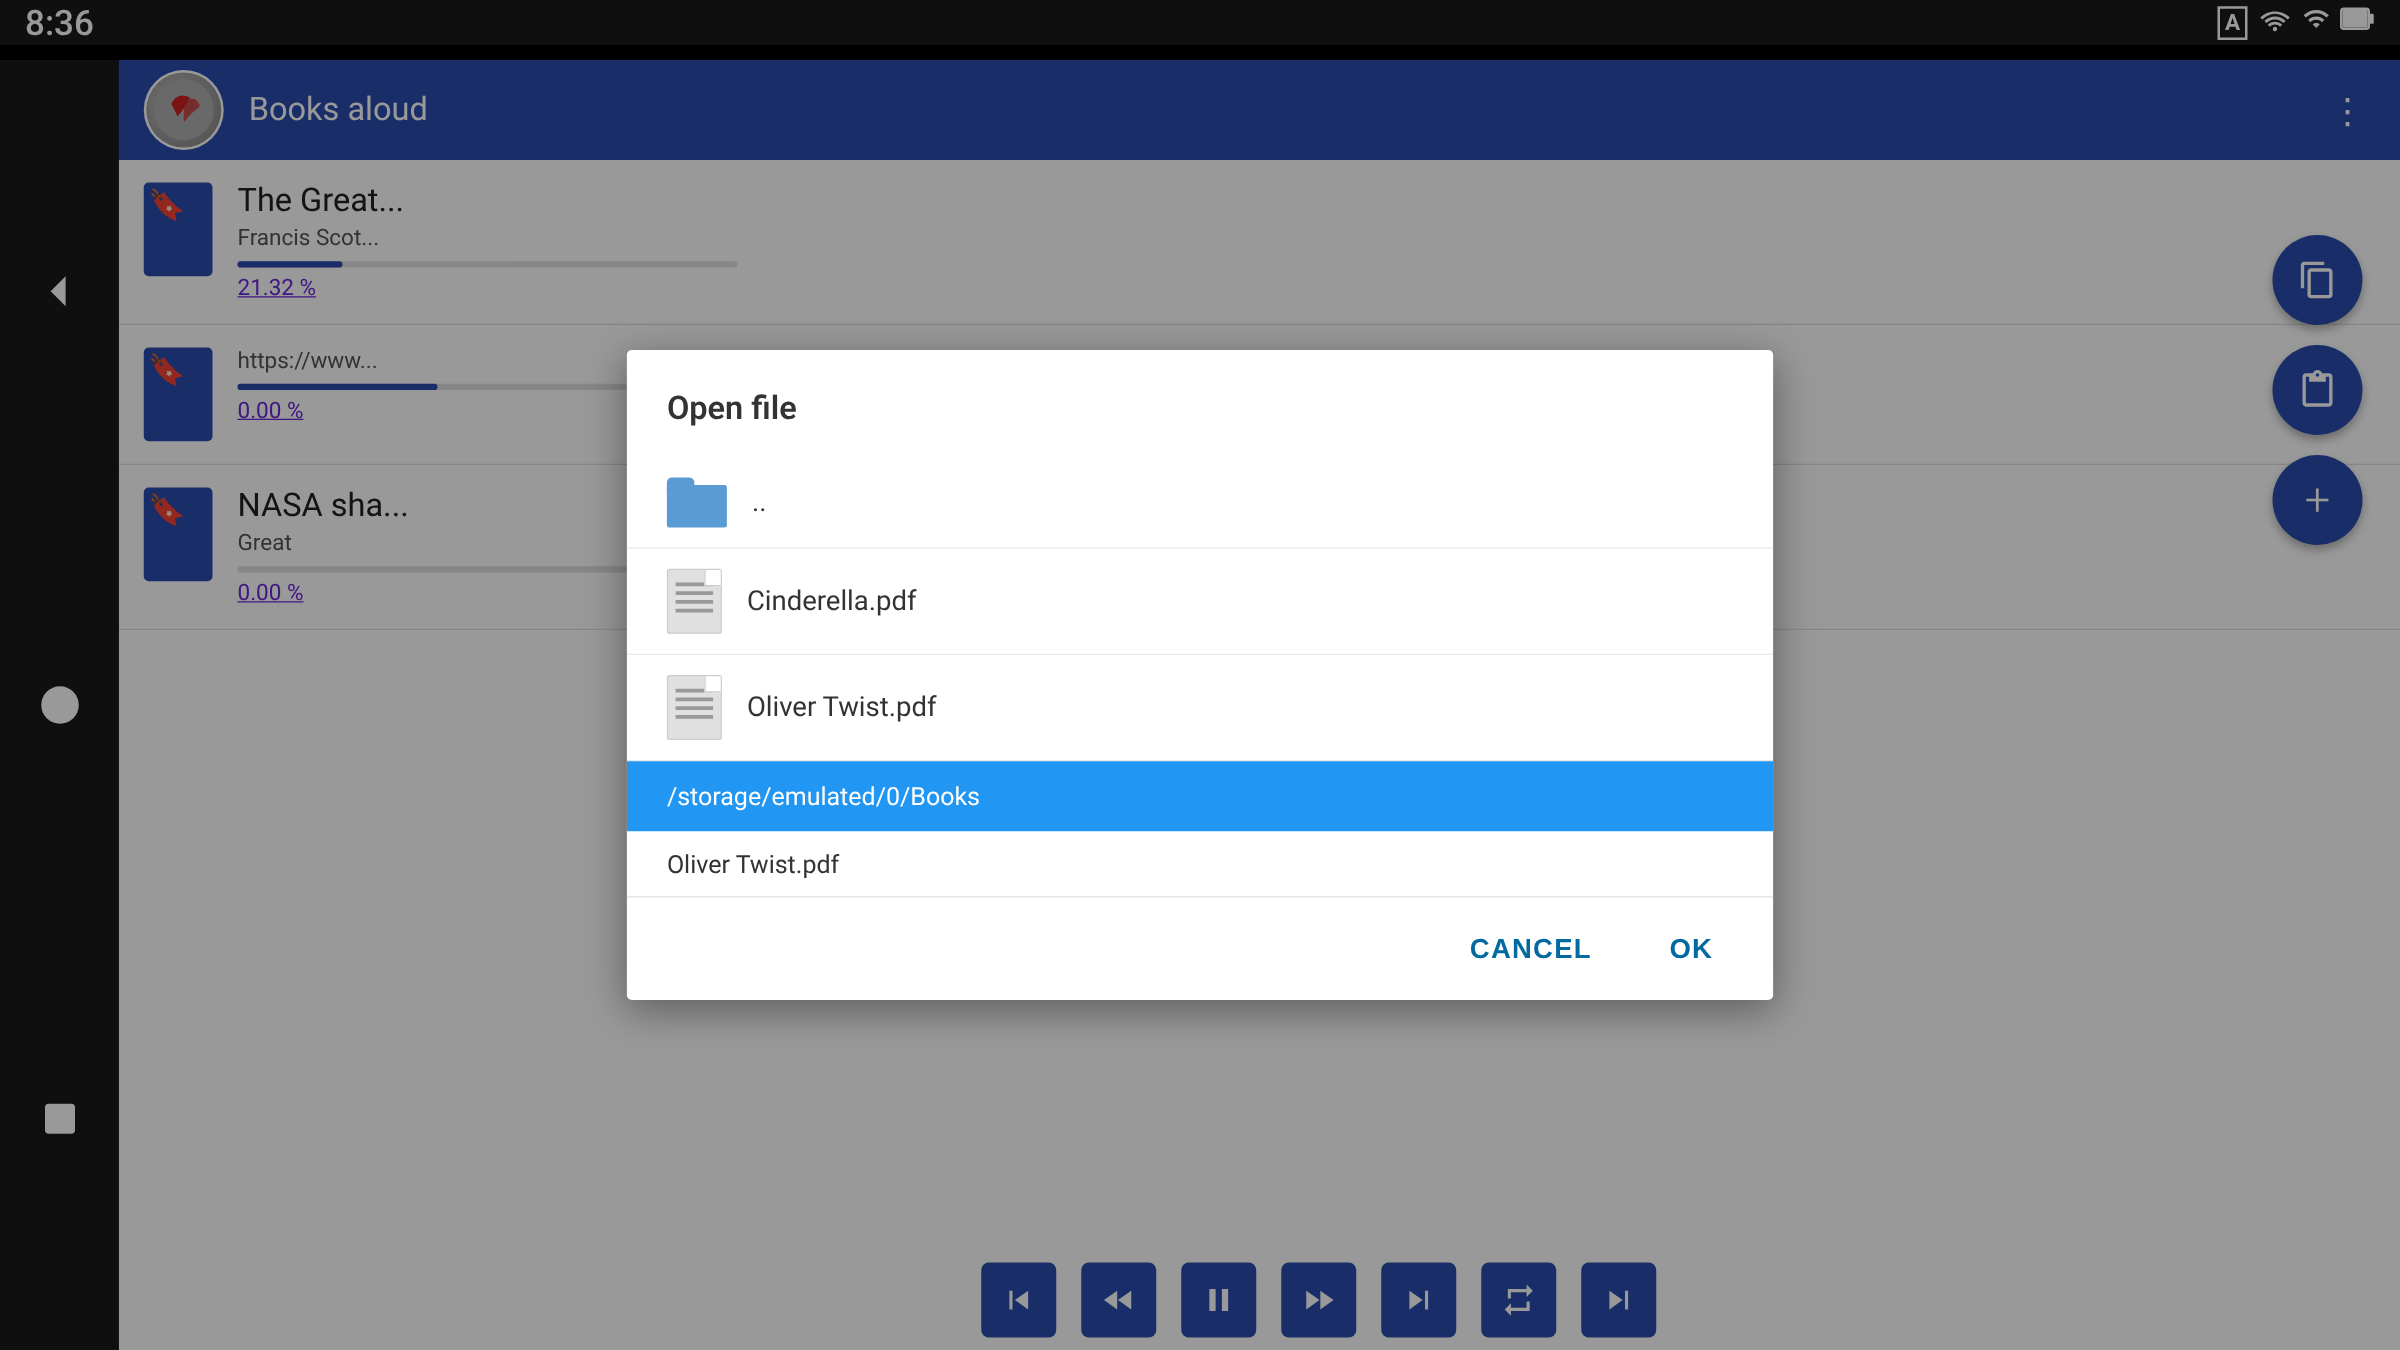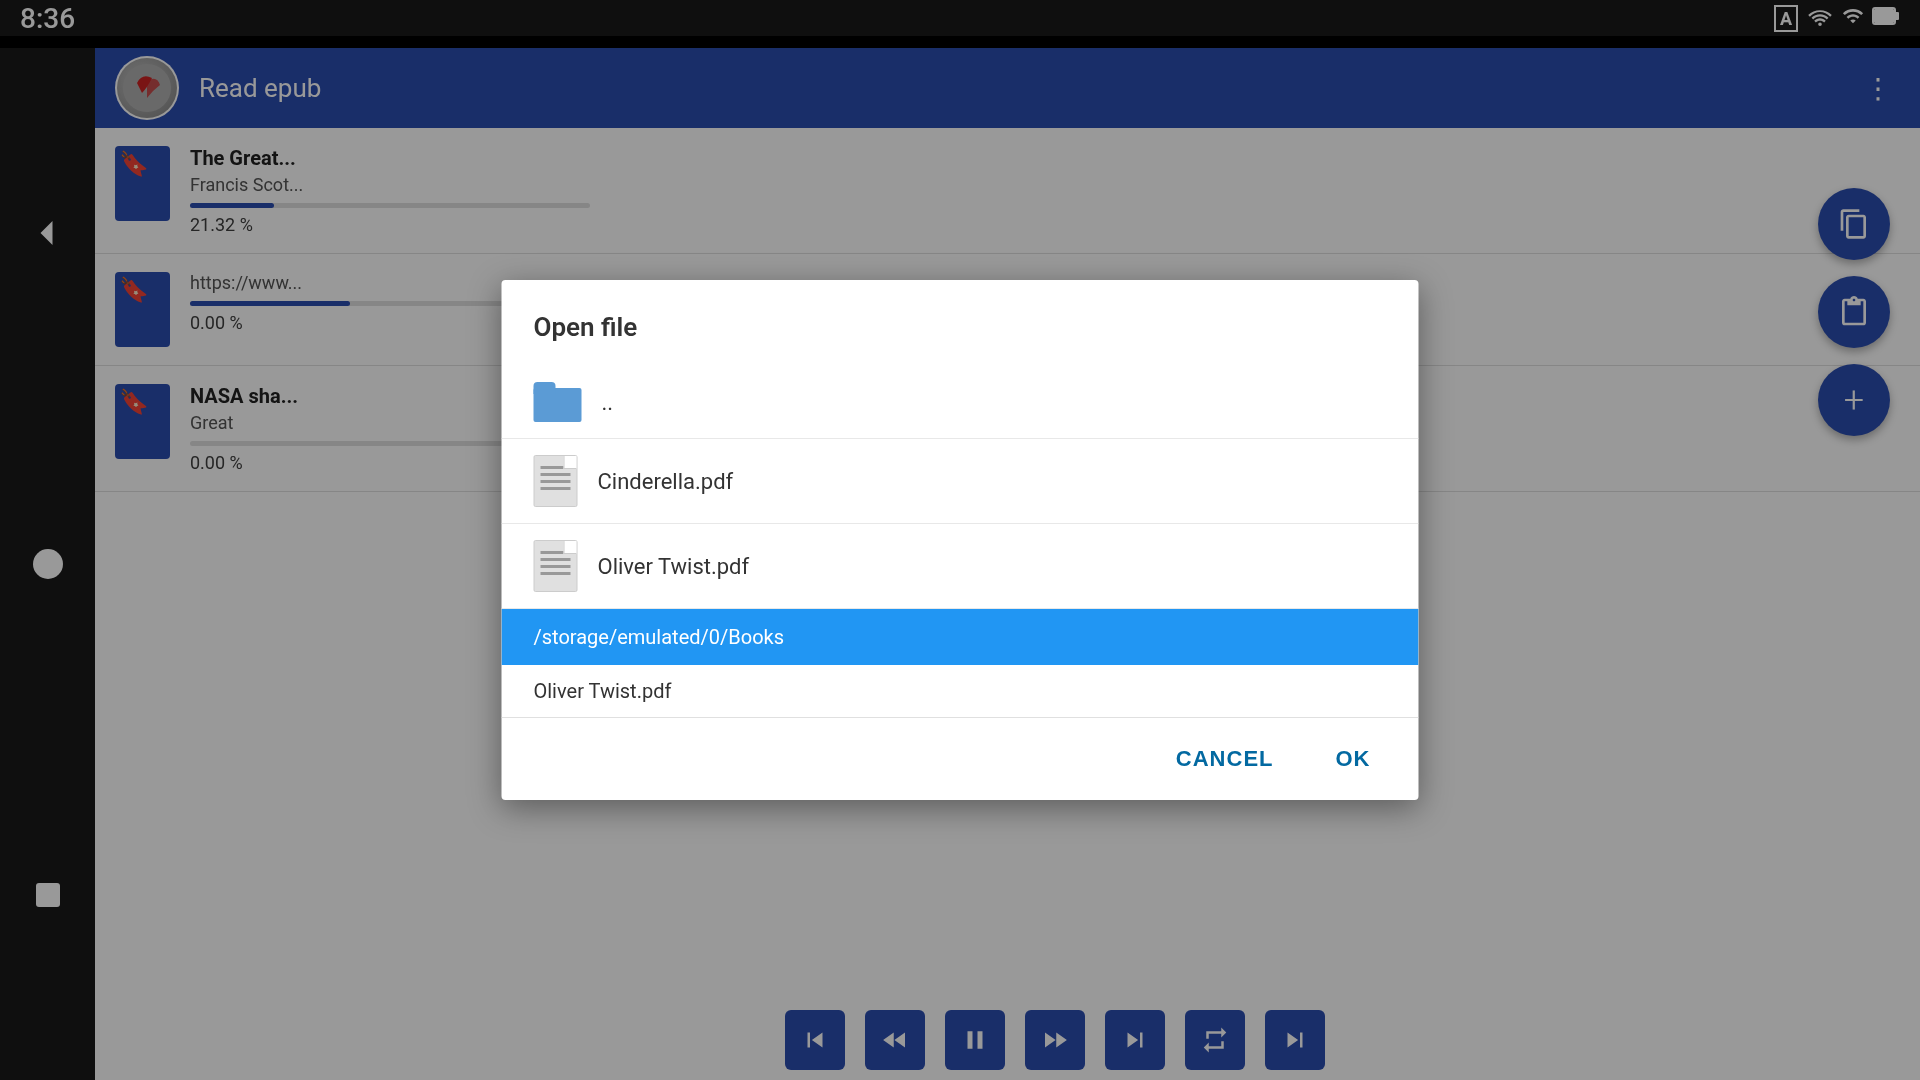--- a/index.html
+++ b/index.html
@@ -145,22 +145,22 @@
     .book-cover::before {
       content: '🔖';
       position: absolute;
       top: 4px; left: 4px;
       font-size: 24px;
     }
     .book-info {
       flex: 1;
     }
     .book-title {
-      font-size: 20px;
-      font-weight: 700;
+      font-size: 26px;
+      font-weight: 400;
       color: #222;
       margin-bottom: 4px;
     }
     .book-author {
       font-size: 18px;
       color: #555;
       margin-bottom: 8px;
     }
     .progress-bar-container {
       height: 5px;
@@ -169,21 +169,22 @@
       margin-bottom: 6px;
       width: 400px;
     }
     .progress-bar-fill {
       height: 100%;
       background: #2b4db0;
       border-radius: 3px;
     }
     .progress-text {
       font-size: 18px;
-      color: #404040;
+      color: #6d28d9;
+      text-decoration: underline;
     }
 
     
     .fab-container {
       position: absolute;
       right: 30px;
       top: 60px;
       display: flex;
       flex-direction: column;
       gap: 16px;
@@ -404,21 +405,21 @@
 <div class="app-header">
   <div class="app-logo">
     <div class="app-logo-inner">
       <svg width="50" height="50" viewBox="0 0 50 50">
         <circle cx="25" cy="25" r="24" fill="#b0b0b0"></circle>
         <path d="M15 20 Q20 10 30 15 Q25 25 20 30 Z" fill="#cc2222"></path>
         <path d="M25 18 Q35 12 38 22 Q30 28 25 35 Z" fill="#cc2222" opacity="0.7"></path>
       </svg>
     </div>
   </div>
-  <span class="app-title">Read epub</span>
+  <span class="app-title">Books aloud</span>
   <span class="app-menu-dots">⋮</span>
 </div>
 
 <div class="content-area">
 
   <div class="book-item">
     <div class="book-cover"></div>
     <div class="book-info">
       <div class="book-title">The Great...</div>
       <div class="book-author">Francis Scot...</div>

